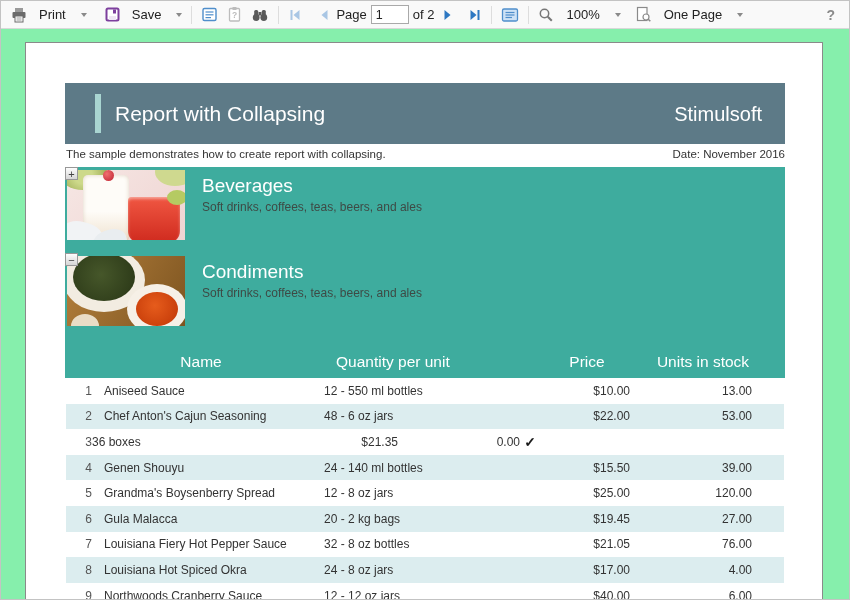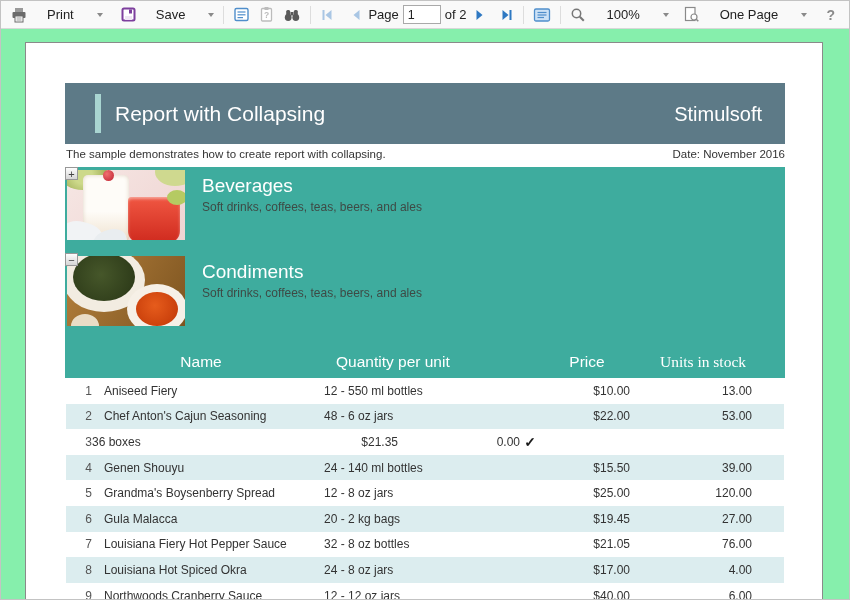--- a/index.html
+++ b/index.html
@@ -3,21 +3,21 @@
 <meta charset="utf-8">
 <style>
   * { margin:0; padding:0; box-sizing:border-box; }
   html,body { background:#fff; }
   body { font-family:"Liberation Sans", sans-serif; }
 
   .viewer { position:relative; width:850px; height:600px; border:1px solid #c3c3c3; background:#fff; overflow:hidden; }
 
   
   .toolbar { display:flex; align-items:center; height:28px; background:#f9f9f9; border-bottom:1px solid #d8d8d8; padding:0 8px 0 6px; font-size:13px; color:#222; }
-  .tbtn { display:flex; align-items:center; gap:20px; padding:2px 4px; background:transparent; border:none; font:inherit; color:inherit; cursor:default; }
+  .tbtn { display:flex; align-items:center; gap:12px; padding:2px 4px; background:transparent; border:none; font:inherit; color:inherit; cursor:default; }
   .tbtn svg { display:block; }
   .caret { width:0; height:0; border-left:3.5px solid transparent; border-right:3.5px solid transparent; border-top:4px solid #8a8a8a; margin-left:3px; }
   .sep { width:1px; height:18px; background:#ddd; margin:0 5px; flex:0 0 auto; }
   .page-label { margin:0 4px 0 2px; }
   .page-input { width:38px; height:19px; border:1px solid #a9a9a9; font:inherit; font-size:12.5px; padding:1px 4px; color:#222; background:#fff; }
   .page-total { margin:0 4px; }
   .help { margin-left:auto; font-weight:bold; font-size:14px; color:#8a8a8a; padding:0 6px; background:none; border:none; }
 
   
   .canvas { position:relative; width:848px; height:571px; background:#86efac; overflow:hidden; }
@@ -58,21 +58,21 @@
   .cond .bowl1 { left:-4px; top:-8px; width:82px; height:64px; border-radius:50%; background:#f2ece1; }
   .cond .herbs { left:6px; top:-3px; width:62px; height:48px; border-radius:50%; background:radial-gradient(circle at 45% 45%,#46572a,#283515); }
   .cond .bowl2 { left:60px; top:28px; width:60px; height:50px; border-radius:50%; background:#f6f0e7; }
   .cond .spice { left:69px; top:36px; width:42px; height:34px; border-radius:50%; background:radial-gradient(circle at 45% 40%,#e65c1c,#bf3505); }
   .cond .garlic{ left:4px; bottom:-12px; width:28px; height:24px; border-radius:50%; background:#e9dcc6; }
 
   .thead { position:absolute; left:1px; bottom:0; width:718px; height:33px; display:flex; align-items:center; color:#fff; font-size:15.5px; }
   .h-name  { width:270px; text-align:center; }
   .h-qty   { width:196px; text-align:left; }
   .h-price { width:110px; text-align:center; }
-  .h-units { width:122px; text-align:center;font-family:Liberation Serif, serif; }
+  .h-units { width:122px; text-align:center; }
 
   .tbody { position:absolute; left:40px; top:335px; width:718px; }
   .trow { display:flex; align-items:center; height:25.6px; font-size:12px; color:#333; background:#fff; }
   .trow.alt { background:#DCEDEF; }
   .c-num   { width:26px; text-align:right; color:#555; flex:0 0 auto; }
   .c-name  { width:232px; padding-left:12px; flex:0 0 auto; white-space:nowrap; }
   .c-qty   { width:196px; flex:0 0 auto; white-space:nowrap; }
   .c-price { width:110px; text-align:right; flex:0 0 auto; }
   .c-units { width:122px; text-align:right; flex:0 0 auto; }
   .c-check { width:20px; text-align:center; font-weight:bold; font-size:14px; color:#1a1a1a; flex:0 0 auto; }
@@ -275,21 +275,21 @@
           <span class="h-name">Name</span>
           <span class="h-qty">Quantity per unit</span>
           <span class="h-price">Price</span>
           <span class="h-units">Units in stock</span>
         </div>
       </div>
 
       <div class="tbody" id="rows">
           <div class="trow">
             <span class="c-num">1</span>
-            <span class="c-name">Aniseed Fiery</span>
+            <span class="c-name">Aniseed Sauce</span>
             <span class="c-qty">12 - 550 ml bottles</span>
             <span class="c-price">$10.00</span>
             <span class="c-units">13.00</span>
             <span class="c-check"></span>
           </div>
           <div class="trow alt">
             <span class="c-num">2</span>
             <span class="c-name">Chef Anton's Cajun Seasoning</span>
             <span class="c-qty">48 - 6 oz jars</span>
             <span class="c-price">$22.00</span>

